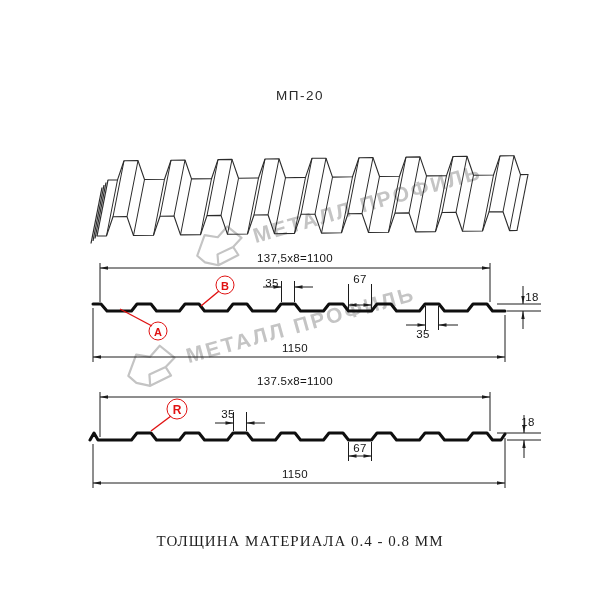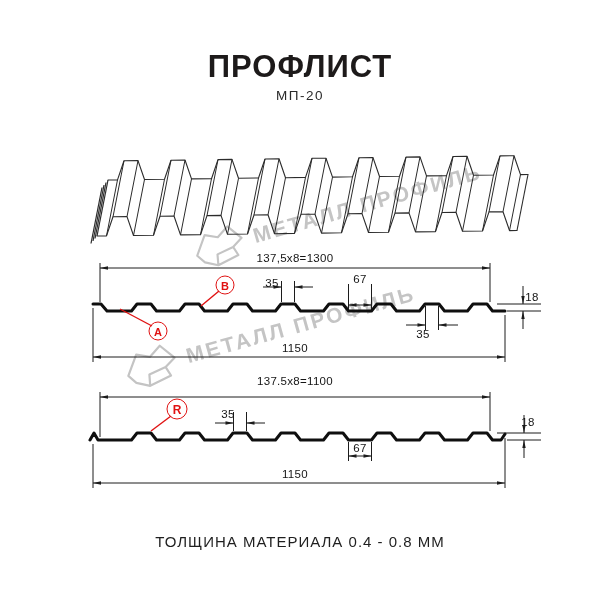--- a/index.html
+++ b/index.html
@@ -4,42 +4,41 @@
 <style>
   html,body{margin:0;padding:0;background:#ffffff;}
   body{width:600px;height:600px;position:relative;overflow:hidden;
        font-family:"Liberation Sans",sans-serif;}
   .canvas{position:absolute;inset:0;}
   .title{position:absolute;left:0;right:0;top:49px;text-align:center;
          font-size:31px;font-weight:700;letter-spacing:1px;color:#1d1a1a;z-index:3;}
   .subtitle{position:absolute;left:0;right:0;top:88px;text-align:center;
          font-size:13.5px;font-weight:400;letter-spacing:1.5px;color:#2a2a2a;z-index:3;}
   .footer{position:absolute;left:0;right:0;top:533px;text-align:center;
-         font-size:15px;font-weight:400;letter-spacing:1px;color:#1f1f1f;z-index:3;}
+         font-size:15px;font-weight:400;letter-spacing:1px;color:#1f1f1f;z-index:3;font-family:Liberation Serif, serif;}
   .wm{position:absolute;display:flex;align-items:center;gap:9px;
       color:var(--wm,#c4c4c4);font-weight:700;font-size:21px;letter-spacing:2.5px;
       white-space:nowrap;transform-origin:left center;z-index:1;}
   #wm1{left:193px;top:231px;transform:rotate(-16deg);}
   #wm2{left:124px;top:350px;transform:rotate(-15.5deg);}
   .wm svg{flex:0 0 auto;}
   #art{position:absolute;left:0;top:0;z-index:2;}
   .dim{position:absolute;transform:translate(-50%,-50%);
        font-size:11.5px;color:#151515;letter-spacing:.3px;z-index:3;white-space:nowrap;}
   .mark{position:absolute;transform:translate(-50%,-50%);width:17px;height:17px;
         border:1.9px solid var(--red,#e01212);border-radius:50%;color:var(--red,#e01212);
         display:flex;align-items:center;justify-content:center;
         font-size:11px;font-weight:700;z-index:3;}
   .mark-lg{width:19px;height:19px;font-size:12px;}
 </style>
 </head>
 <body>
 
 <div class="canvas">
 
-  <div class="title">ПРОФЛИСТ</div>
   <div class="subtitle">МП-20</div>
 
   <div class="wm" id="wm1">
     <svg width="54" height="46" viewBox="0 0 76 56">
       <path d="M5 32 L23 7 L40 15 L57 4 L72 25 L57 34 L61 47 L30 53 L13 44 Z M57 34 L33 38 L30 53" fill="none" stroke="var(--wm,#c4c4c4)" stroke-width="3" stroke-linejoin="round"></path>
     </svg>
     <span>МЕТАЛЛ ПРОФИЛЬ</span>
   </div>
 
   <div class="wm" id="wm2">
@@ -153,21 +152,21 @@
       <line x1="524" y1="458" x2="524" y2="440" stroke="#1c1c1c" stroke-width="1"></line>
       <polygon points="524,440 525.7,448.0 522.3,448.0" fill="#1c1c1c"></polygon>
       <line x1="93" y1="444" x2="93" y2="488" stroke="#1c1c1c" stroke-width="1"></line>
       <line x1="505" y1="438" x2="505" y2="488" stroke="#1c1c1c" stroke-width="1"></line>
       <line x1="93" y1="483" x2="505" y2="483" stroke="#1c1c1c" stroke-width="1"></line>
       <polygon points="93,483 101.0,481.3 101.0,484.7" fill="#1c1c1c"></polygon>
       <polygon points="505,483 497.0,484.7 497.0,481.3" fill="#1c1c1c"></polygon>
       <line x1="171" y1="416" x2="151" y2="431" stroke="#e01212" stroke-width="1.4"></line>
     </svg>
 
-  <div class="dim" style="left:295px;top:258px">137,5x8=1300</div>
+  <div class="dim" style="left:295px;top:258px">137,5x8=1100</div>
   <div class="dim" style="left:272px;top:283px">35</div>
   <div class="dim" style="left:360px;top:279px">67</div>
   <div class="dim" style="left:423px;top:334px">35</div>
   <div class="dim" style="left:532px;top:297px">18</div>
   <div class="dim" style="left:295px;top:348px">1150</div>
 
   <div class="dim" style="left:295px;top:381px">137.5x8=1100</div>
   <div class="dim" style="left:228px;top:414px">35</div>
   <div class="dim" style="left:360px;top:448px">67</div>
   <div class="dim" style="left:528px;top:422px">18</div>

